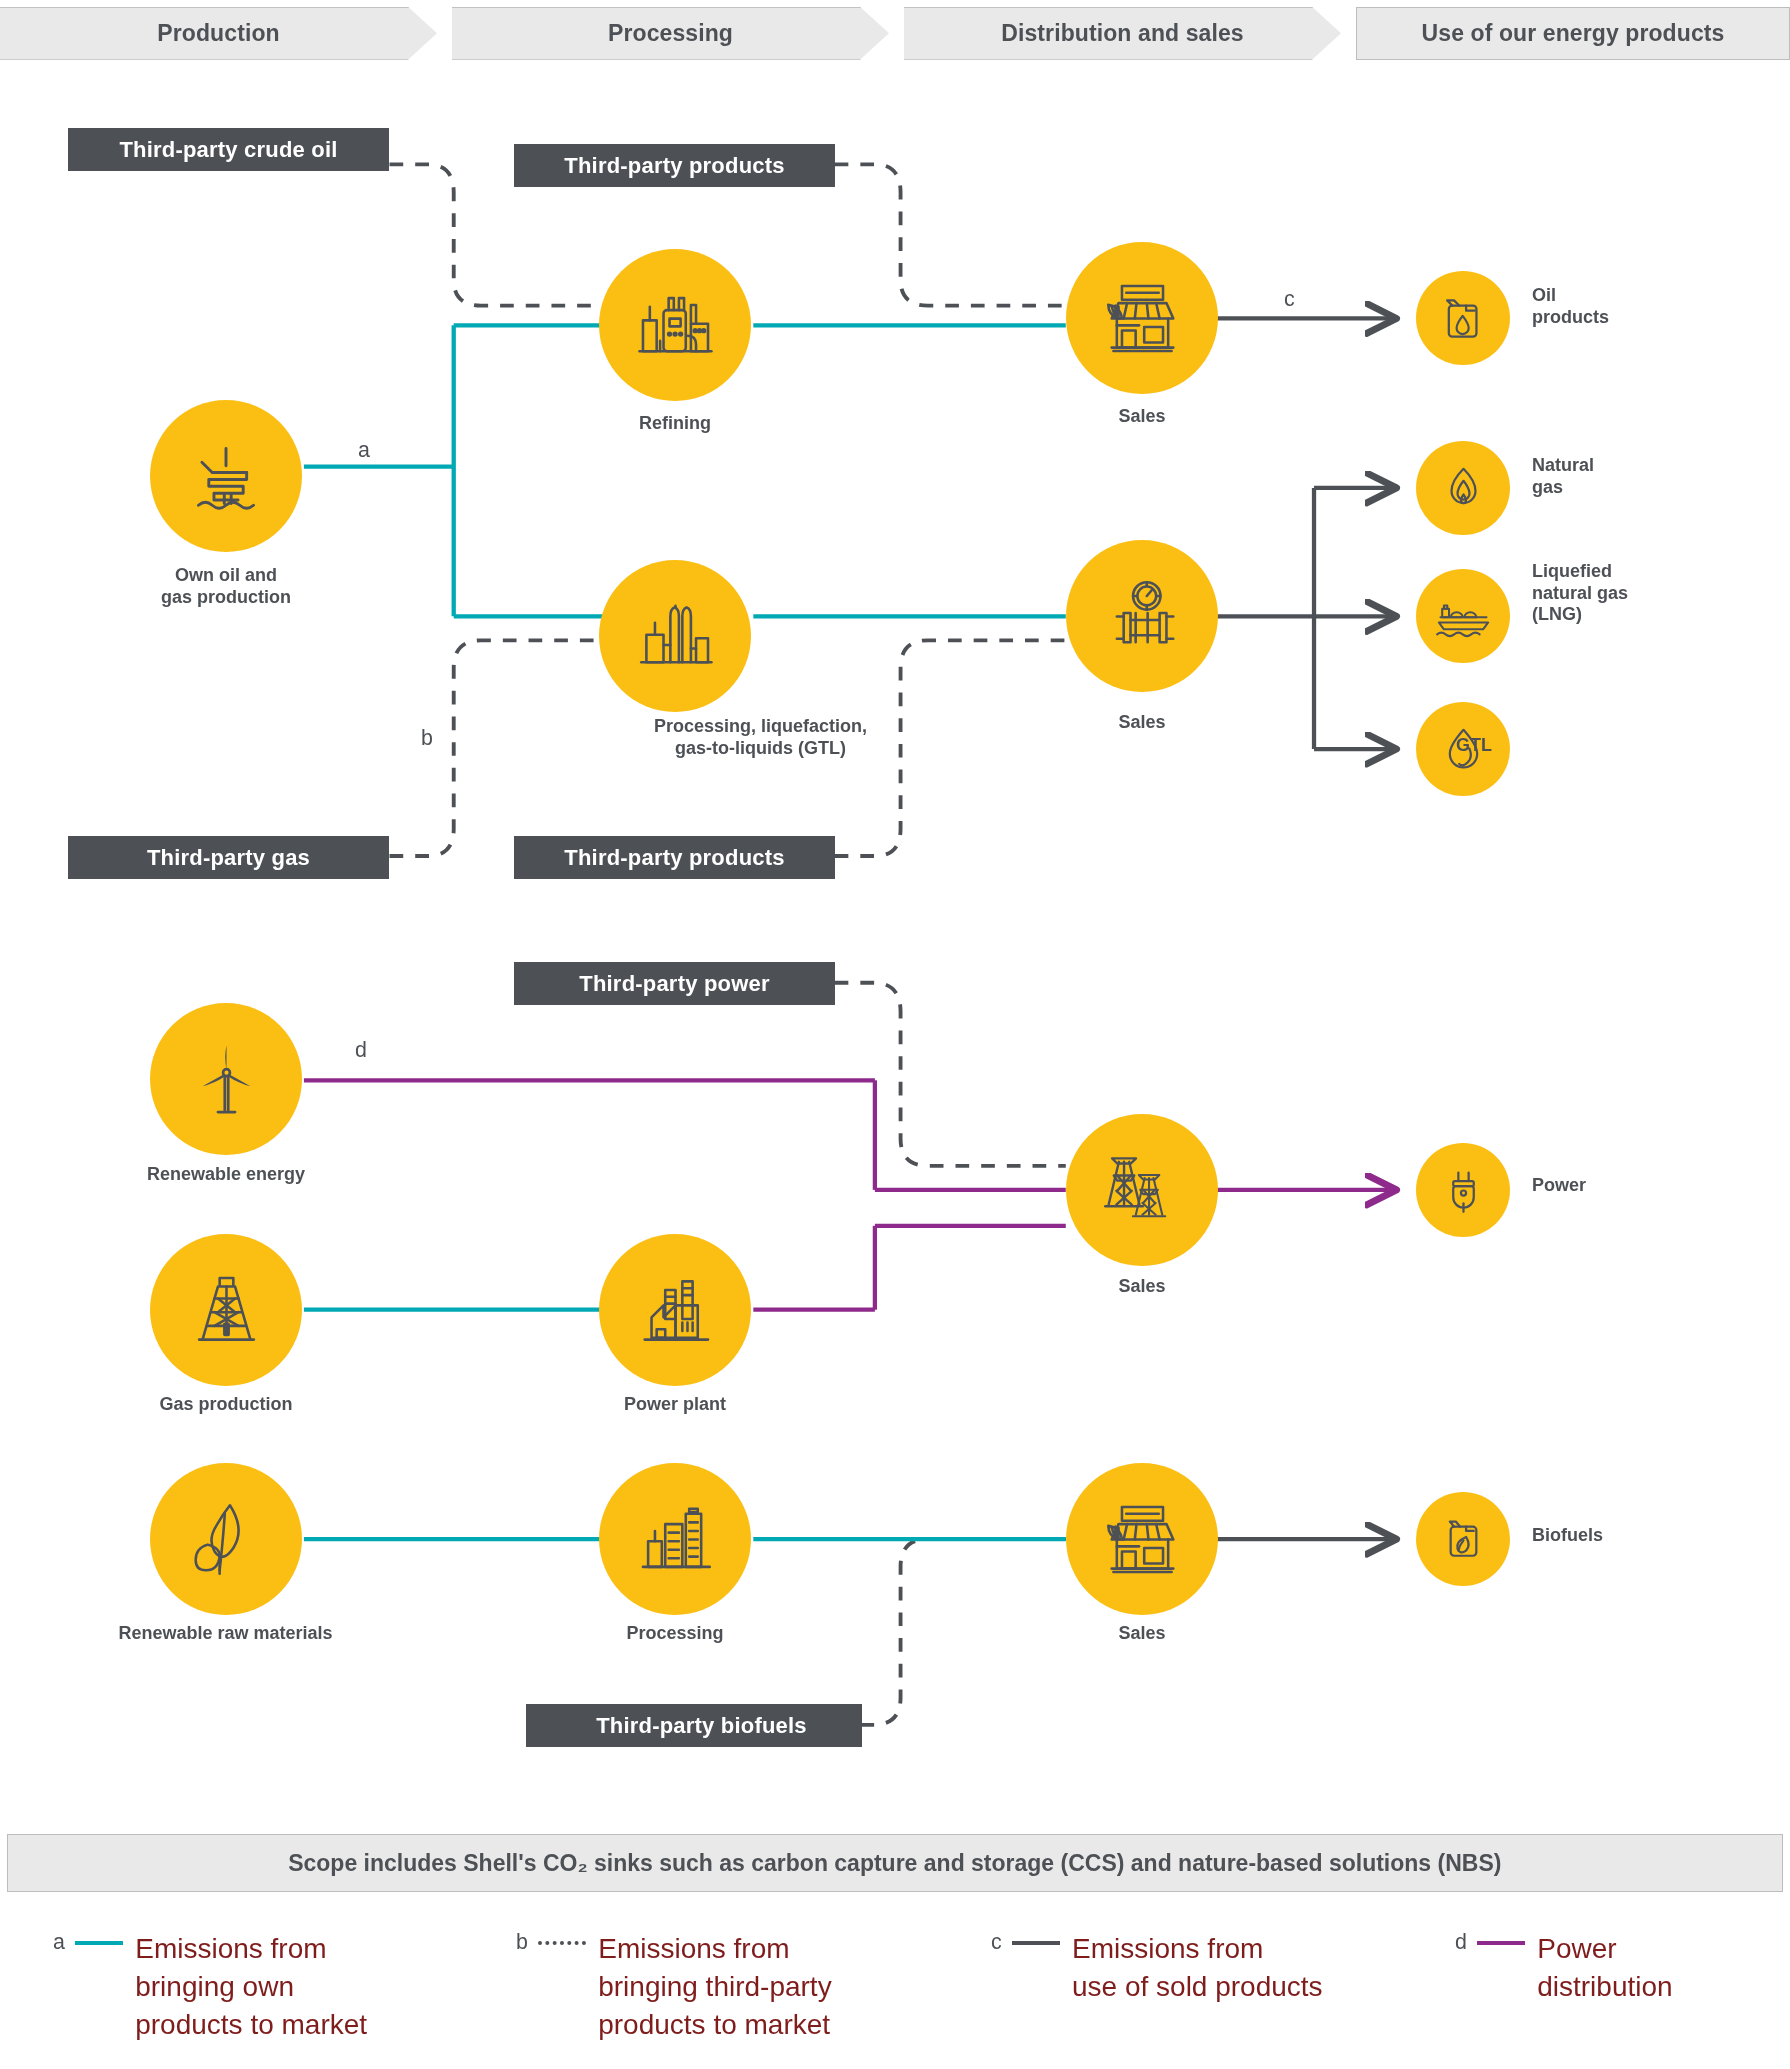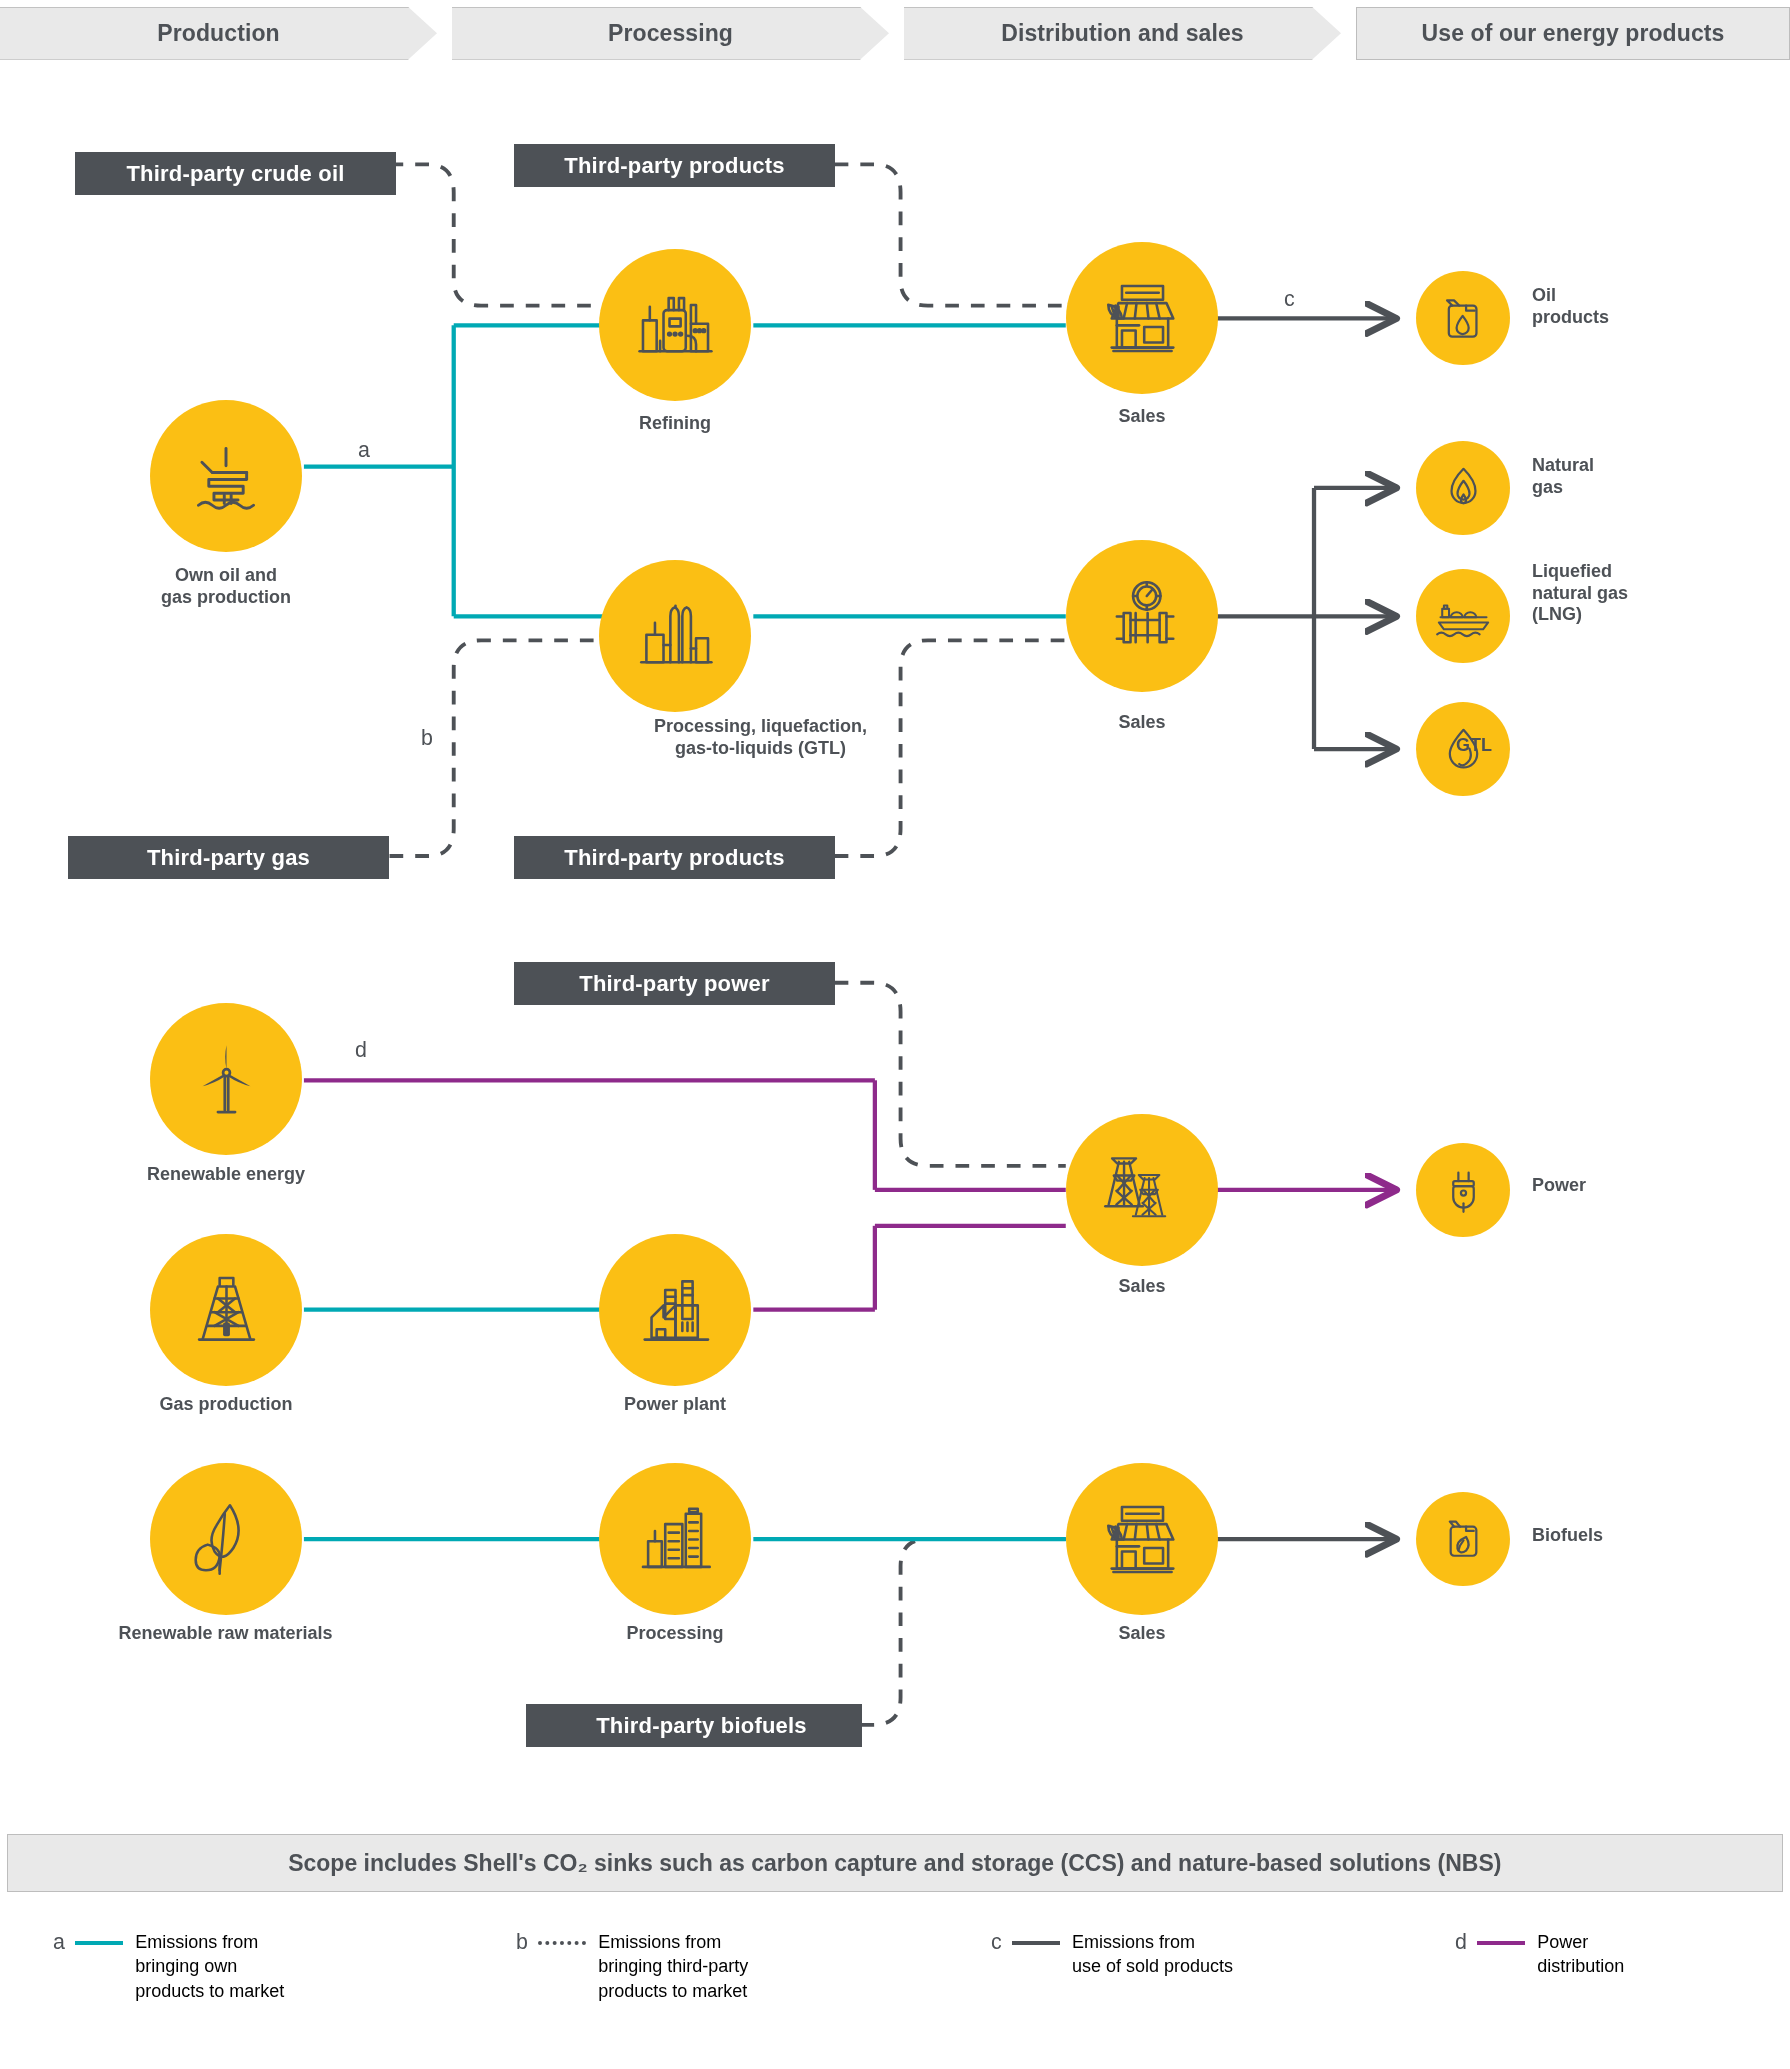--- a/index.html
+++ b/index.html
@@ -32,21 +32,21 @@
 
   
   .scope{position:absolute;background:#e9e9e9;border:0.9px solid #bdbdbd;box-sizing:border-box;
          display:flex;align-items:center;justify-content:center;}
   .scope span{font-size:23px;font-weight:700;color:#4d5156;}
 
   
   .lgi{position:absolute;display:flex;align-items:flex-start;}
   .lgl{font-size:21.4px;color:#4d5156;margin-right:10.3px;line-height:1;padding-top:1.7px;}
   .lgswatch{width:48px;height:0;border-top-width:4.3px;border-top-style:solid;margin-top:11px;margin-right:12px;flex:none;}
-  .lgtxt{font-size:18px;color:#000000;line-height:1.35;white-space:pre-line;}
+  .lgtxt{font-size:28px;color:#7f1d1d;line-height:1.35;white-space:pre-line;}
 
   svg.wires{position:absolute;left:0;top:0;width:1790px;height:2069px;pointer-events:none;}
 </style>
 </head>
 <body>
 
 <div id="stage">
 
   <div class="hdr arrow" style="left:0px;width:437px;">
     <span>Production</span>
@@ -121,21 +121,21 @@
       <path d="M 1385,1390 L 1625,1390" marker-end="url(#arrPurple)"></path>
     </g>
 
     <g fill="none" stroke="#00a9b4" stroke-width="5">
       <path d="M 355,1530 L 790,1530"></path>
       <path d="M 355,1798 L 790,1798"></path>
       <path d="M 880,1798 L 1245,1798"></path>
     </g>
   </svg>
 
-  <div class="tp" style="left:68px;top:152px;width:321px;height:43px;margin-left:7px;">
+  <div class="tp" style="left:68px;top:128px;width:321px;height:43px;">
     <span>Third-party crude oil</span>
   </div>
   <div class="tp" style="left:514px;top:144px;width:321px;height:43px;">
     <span>Third-party products</span>
   </div>
   <div class="tp" style="left:68px;top:836px;width:321px;height:43px;">
     <span>Third-party gas</span>
   </div>
   <div class="tp" style="left:514px;top:836px;width:321px;height:43px;">
     <span>Third-party products</span>

